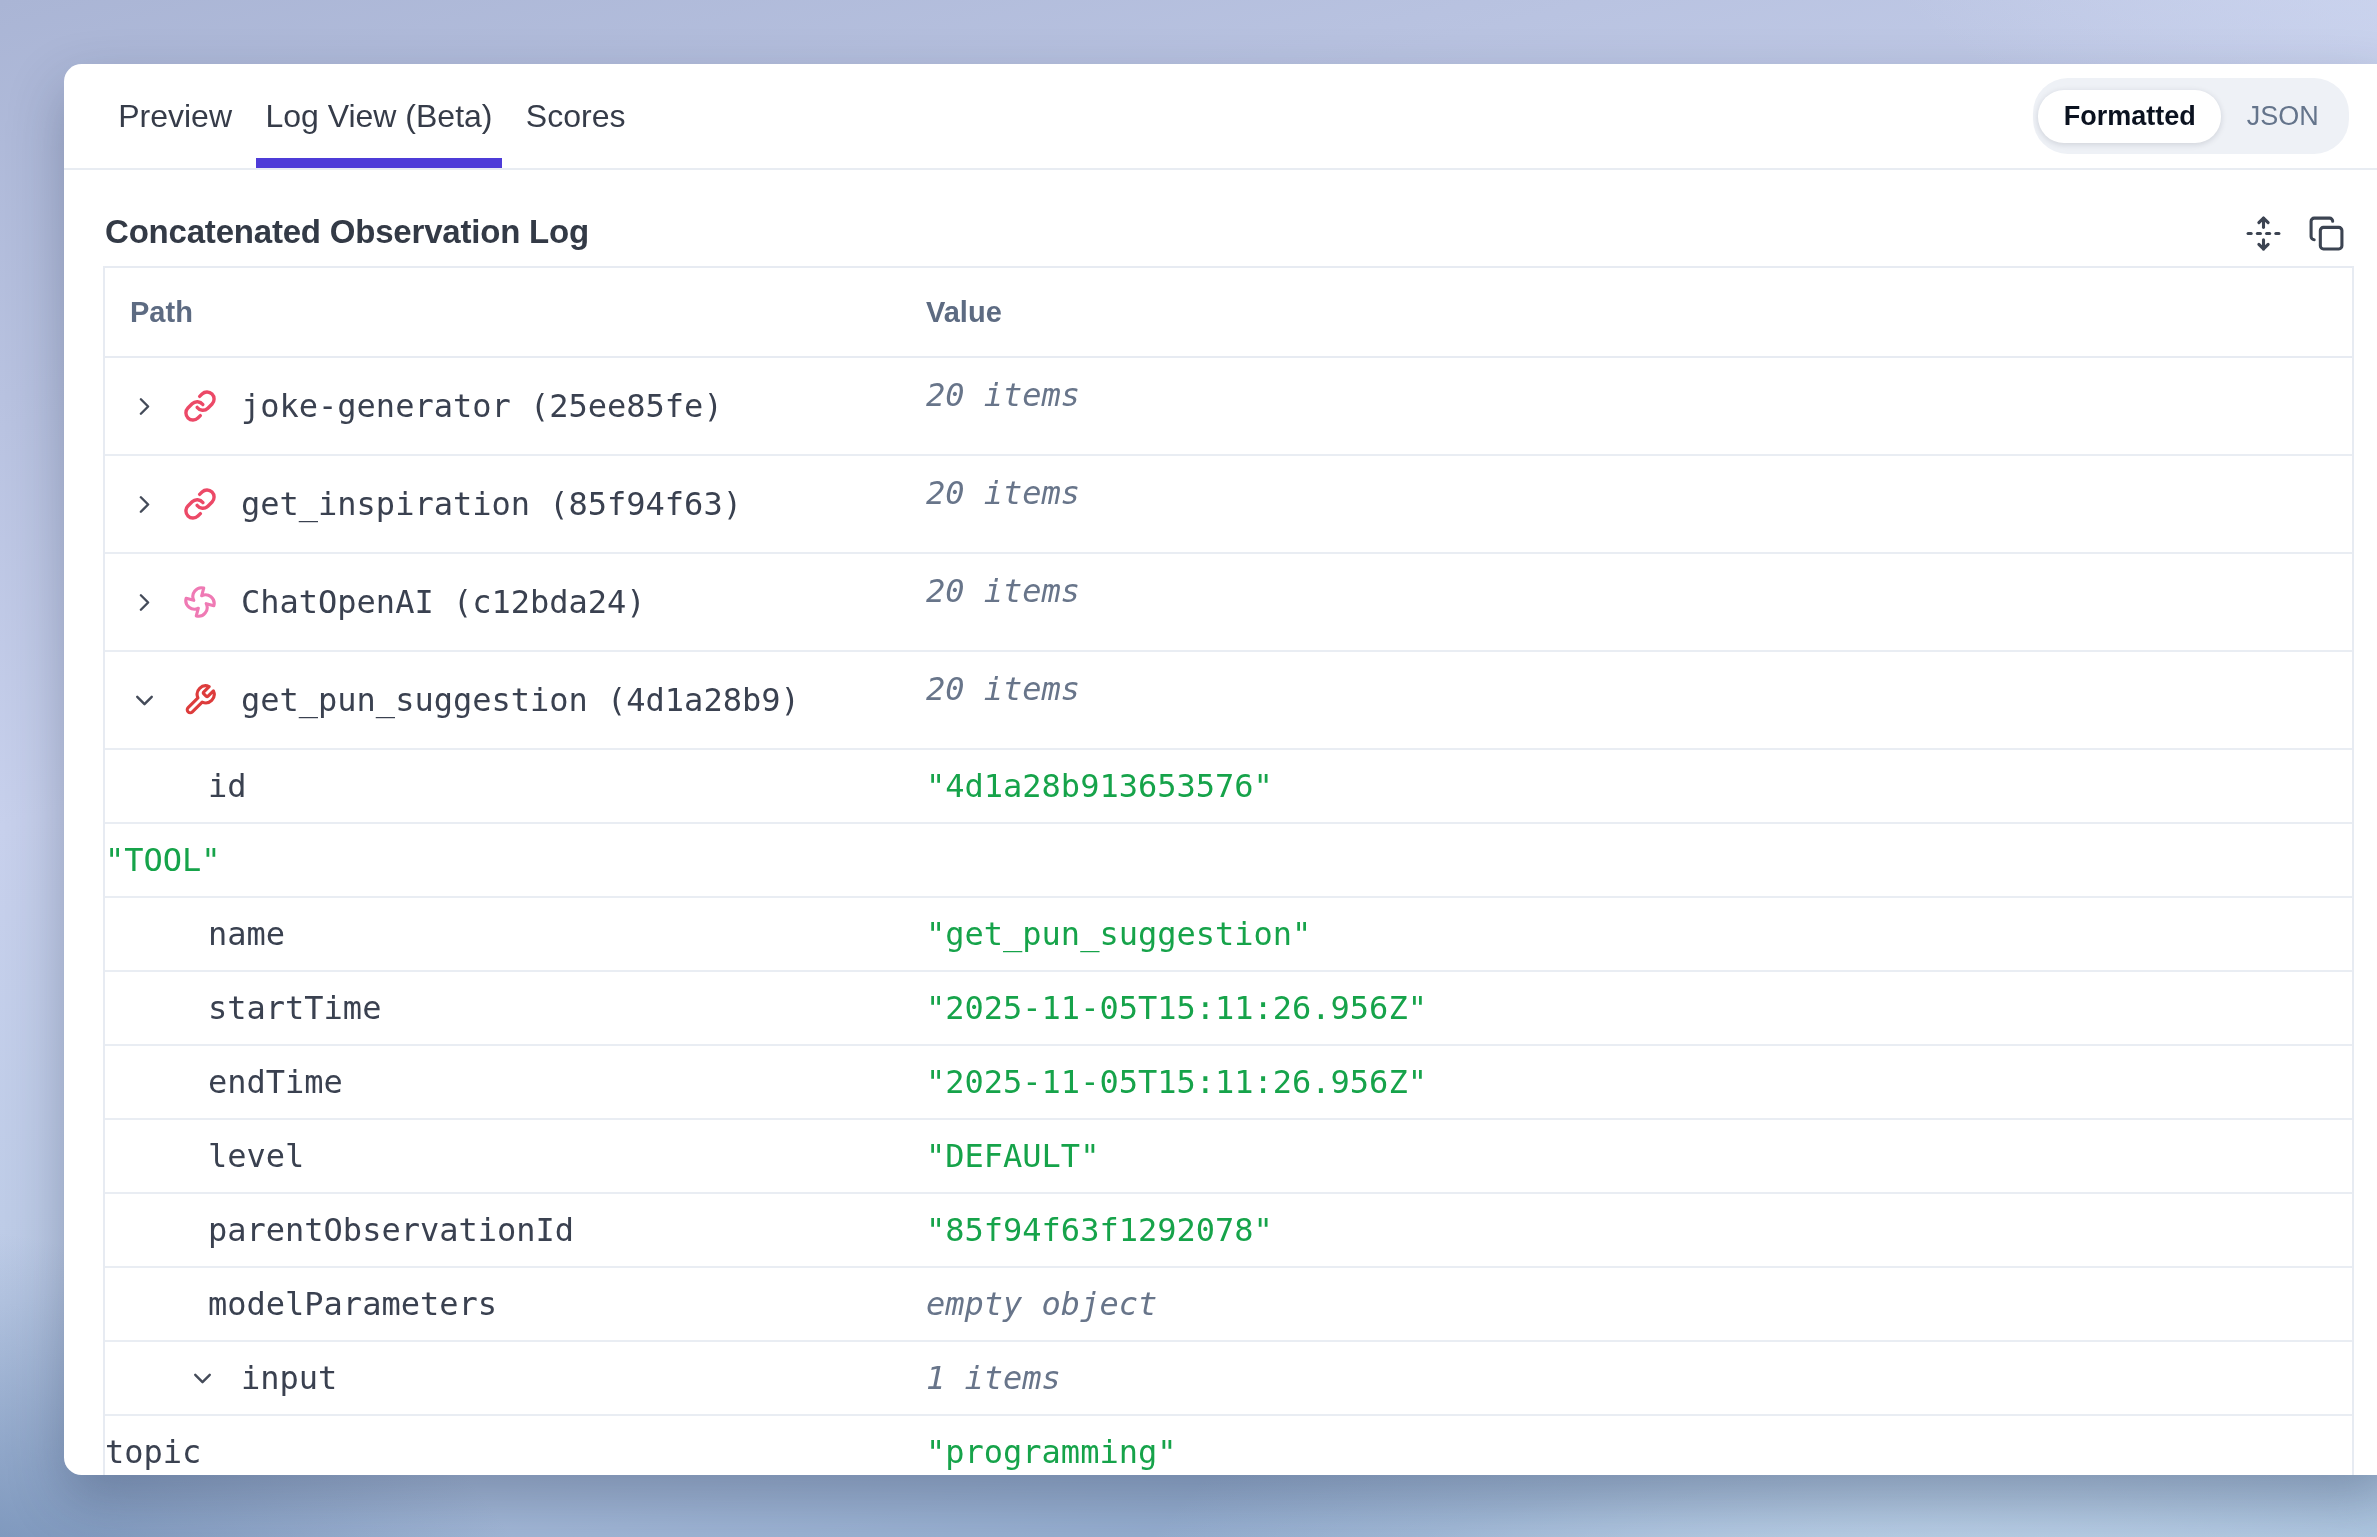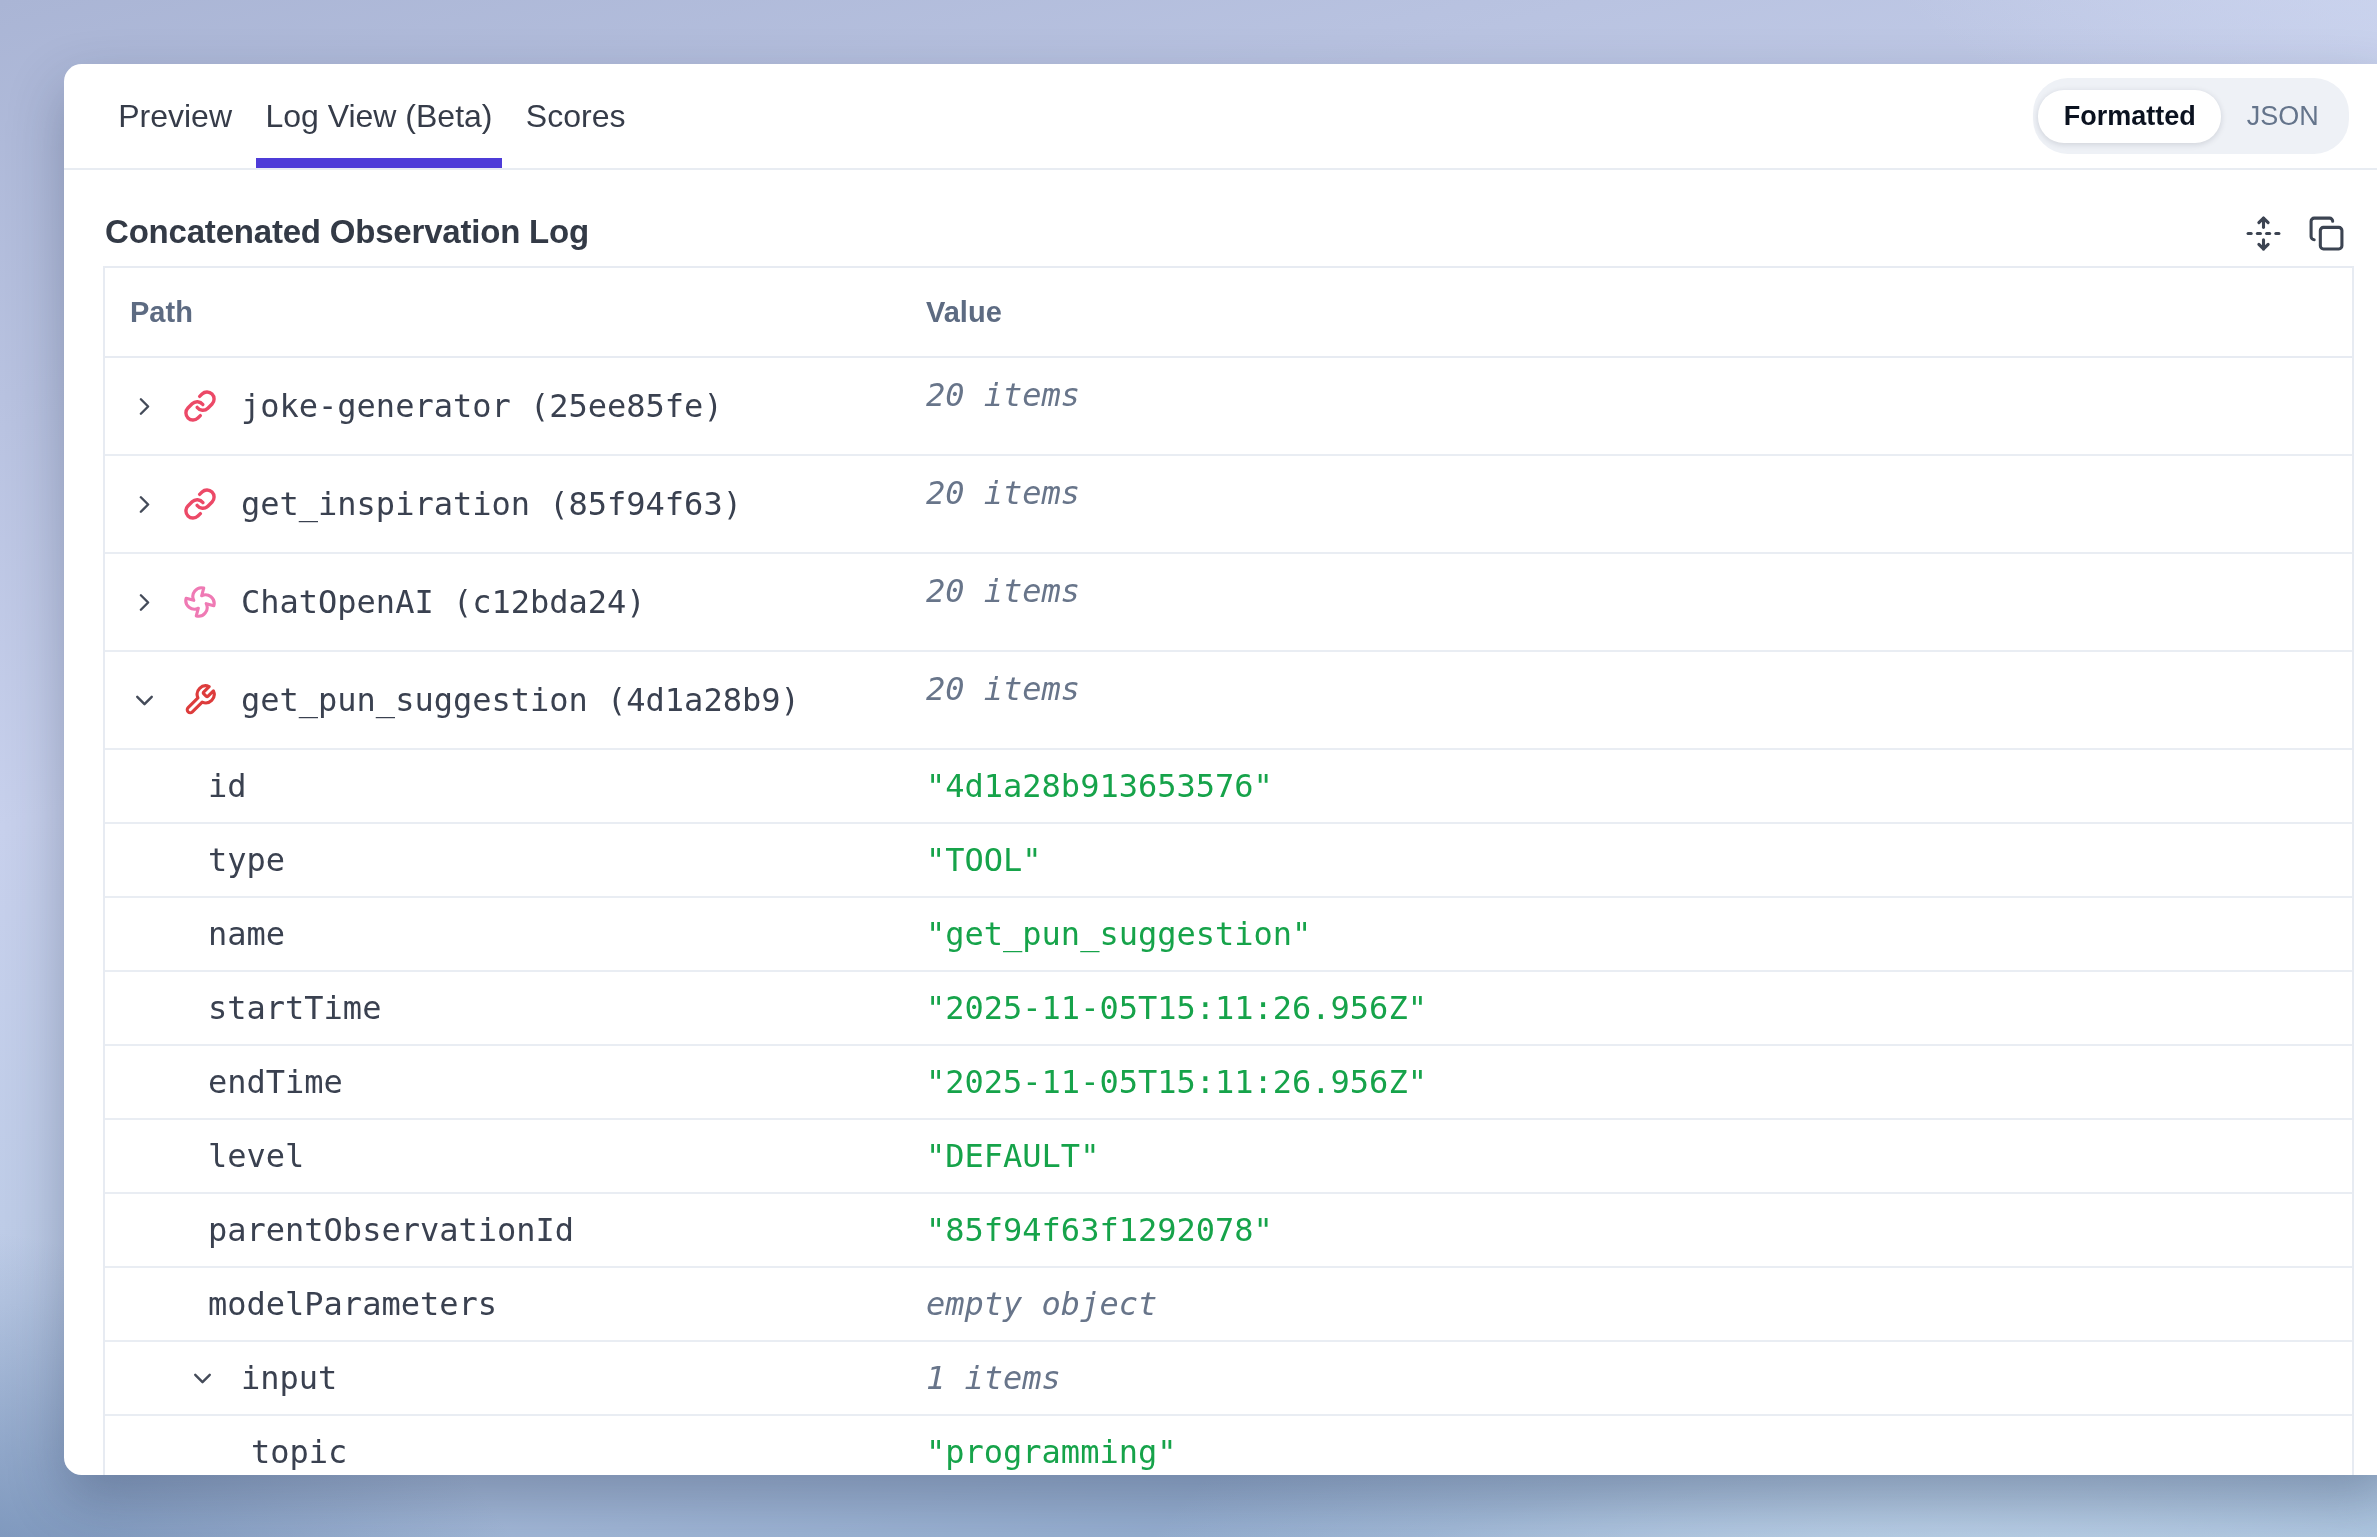--- a/index.html
+++ b/index.html
@@ -70,21 +70,21 @@
     display:grid;grid-template-columns:821px 1fr;
     border-bottom:2.4px solid #e9edf3;
   }
   .trow.lvl0{height:96px;}
   .trow.lvl1,.trow.lvl2{height:72px;}
   .cell{display:flex;align-items:center;min-width:0;}
   .cell.path{gap:24px;}
   .lvl0 .cell.path{padding-left:25px;}
   .lvl1 .cell.path{padding-left:103px;}
   .lvl1.has-chev .cell.path{padding-left:83px;}
-  .lvl2 .cell.path{padding-left:146px;}
+  .lvl2 .cell.path{}
   .lvl0 .cell.value{align-items:flex-start;padding-top:17.6px;}
   .chev{width:29px;height:29px;color:#444b59;flex:0 0 auto;display:flex;}
   .chev svg{width:29px;height:29px;}
   .ricon{width:34px;height:34px;flex:0 0 auto;display:flex;}
   .ricon svg{width:34px;height:34px;}
   .key{
     font-family:"DejaVu Sans Mono",monospace;font-size:32px;color:#3a4150;
     white-space:nowrap;
   }
   .val{font-family:"DejaVu Sans Mono",monospace;font-size:32px;white-space:nowrap;}
@@ -215,24 +215,20 @@
         <div class="trow lvl1">
     <div class="cell path">
 
       <span class="key">id</span>
     </div>
     <div class="cell value">
       <span class="val string">"4d1a28b913653576"</span>
     </div>
   </div>
         <div class="trow lvl1">
-    <div class="cell path">
-
-      <span class="key">type</span>
-    </div>
     <div class="cell value">
       <span class="val string">"TOOL"</span>
     </div>
   </div>
         <div class="trow lvl1">
     <div class="cell path">
 
       <span class="key">name</span>
     </div>
     <div class="cell value">

